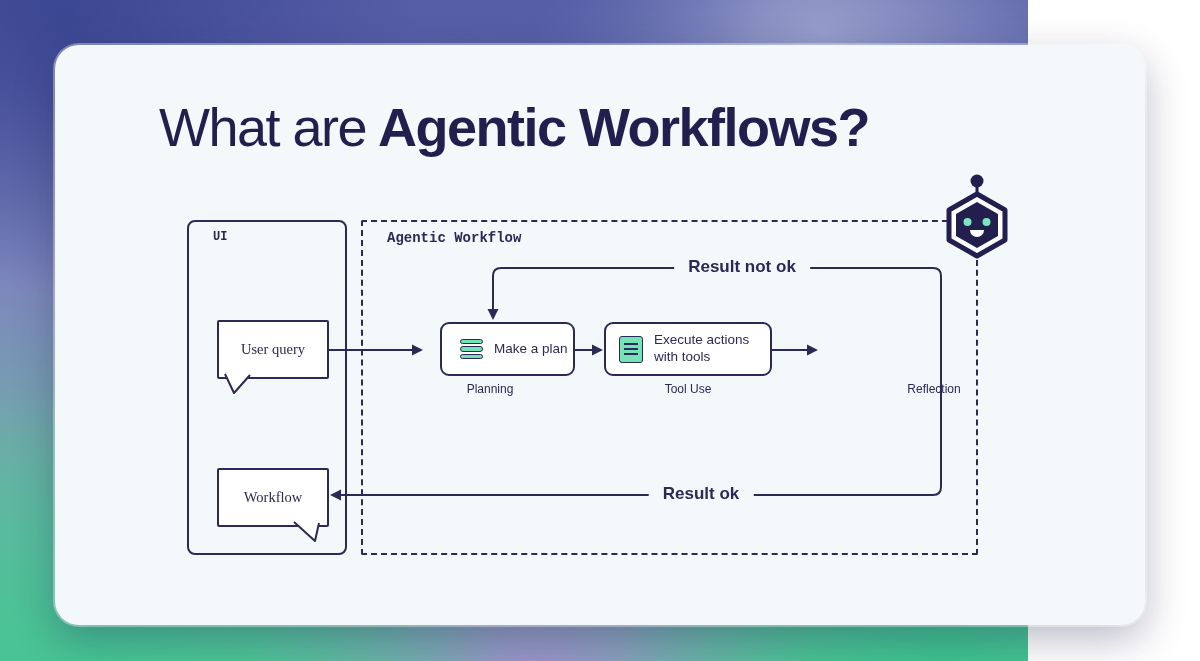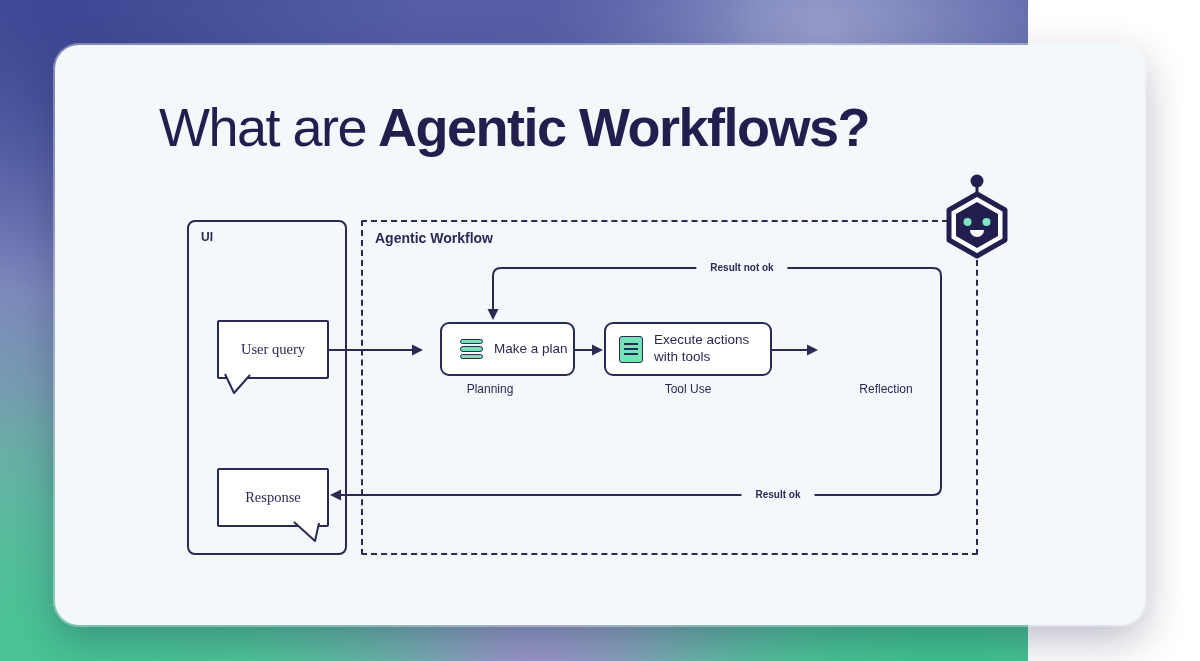--- a/index.html
+++ b/index.html
@@ -27,22 +27,22 @@
   .title .bold  { font-weight:700; }
 
   svg.connectors { position:absolute; left:0; top:0; width:1200px; height:661px; }
   .stroke { stroke:#2b2956; stroke-width:2; fill:none; }
   .head   { fill:#2b2956; }
 
   .panel { position:absolute; border:2px solid #2b2956; }
   .panel-ui { left:187px; top:220px; width:160px; height:335px; border-radius:8px; }
   .panel-wf { left:361px; top:220px; width:617px; height:335px;
               border:2px dashed #2b2956; border-radius:2px; }
-  .panel-label { position:absolute; left:12px; top:8px; font-weight:700;
-                 color:#2b2956; }
+  .panel-label { position:absolute; left:24px; top:8px; font-weight:700;
+                 color:#2b2956;font-family:Liberation Mono, monospace; }
   .panel-ui .panel-label { font-size:12px; }
   .panel-wf .panel-label { font-size:14px; }
 
   .bubble { position:absolute; width:112px; height:59px; background:#fff;
     border:2px solid #2b2956; border-radius:2px; display:flex;
     align-items:center; justify-content:center; font-size:14.5px;
     font-weight:500; color:#2b2956;font-family:Liberation Serif, serif; }
   .bubble-query    { left:217px; top:320px; }
   .bubble-response { left:217px; top:468px; }
   .tail { position:absolute; top:calc(100% - 3px); width:28px; height:22px;
@@ -56,21 +56,21 @@
     font-size:13.5px; font-weight:500; color:#2b2956; line-height:1.25; }
   .step-plan    { left:440px; top:322px; width:135px;padding-left:18px; }
   .step-execute { left:604px; top:322px; width:168px; }
   .step-reflect { left:820px; top:322px; width:133px; }
   .step-text { max-width:112px; }
 
   .sublabel { position:absolute; top:382px; transform:translateX(-50%);
     font-size:12px; font-weight:500; color:#2b2956; white-space:nowrap; }
 
   .edge-label { position:absolute; transform:translate(-50%,-50%);
-    background:#f3f8fb; padding:0 14px; font-size:10px; font-weight:600;
+    background:#f3f8fb; padding:0 14px; font-size:17px; font-weight:600;
     color:#2b2956; white-space:nowrap; }
 
   
   .icon-stack { width:23px; display:flex; flex-direction:column; }
   .icon-stack .bar { height:5.5px; background:#74e3b5;
     border:1.5px solid #2b2956; border-radius:3px; margin:1px 0; }
 
   
   .icon-doc { width:24px; height:27px; background:#74e3b5;
     border:1.7px solid #2b2956; border-radius:3px;
@@ -114,21 +114,21 @@
     <span class="panel-label">Agentic Workflow</span>
   </div>
 
   <div class="bubble bubble-query">
     <span>User query</span>
     <svg class="tail tail-left" width="28" height="22">
       <path d="M2 0 L11 19 L27 1" fill="#ffffff" stroke="#2b2956" stroke-width="2" stroke-linejoin="round"></path>
     </svg>
   </div>
   <div class="bubble bubble-response">
-    <span>Response</span>
+    <span>Workflow</span>
     <svg class="tail tail-right" width="28" height="22">
       <path d="M1 0 L22 19 L26 1" fill="#ffffff" stroke="#2b2956" stroke-width="2" stroke-linejoin="round"></path>
     </svg>
   </div>
 
   <div class="step step-plan">
     <div class="icon-stack">
       <div class="bar"></div>
         <div class="bar"></div>
         <div class="bar"></div>
@@ -139,24 +139,24 @@
     <div class="icon-doc">
       <div class="line"></div>
         <div class="line"></div>
         <div class="line"></div>
     </div>
     <span class="step-text">Execute actions with tools</span>
   </div>
 
   <div class="sublabel" style="left:490px;">Planning</div>
   <div class="sublabel" style="left:688px;">Tool Use</div>
-  <div class="sublabel" style="left:886px;">Reflection</div>
+  <div class="sublabel" style="left:934px;">Reflection</div>
 
   <div class="edge-label" style="left:742px; top:267px;">Result not ok</div>
-  <div class="edge-label" style="left:778px; top:494px;">Result ok</div>
+  <div class="edge-label" style="left:701px; top:494px;">Result ok</div>
 
   <svg class="robot" width="64" height="94" viewBox="0 0 64 94">
     <circle cx="32" cy="7" r="6.5" fill="#221e4e"></circle>
     <line x1="32" y1="12" x2="32" y2="22" stroke="#221e4e" stroke-width="3"></line>
     <polygon points="32,20 60,36 60,66 32,82 4,66 4,36" fill="#ffffff" stroke="#221e4e" stroke-width="5" stroke-linejoin="round"></polygon>
     <polygon points="32,28 53,40 53,62 32,74 11,62 11,40" fill="#221e4e"></polygon>
     <circle cx="22.5" cy="48" r="4" fill="#7ce5c1"></circle>
     <circle cx="41.5" cy="48" r="4" fill="#7ce5c1"></circle>
     <path d="M25 56 a7 7 0 0 0 14 0 Z" fill="#ffffff"></path>
   </svg>

